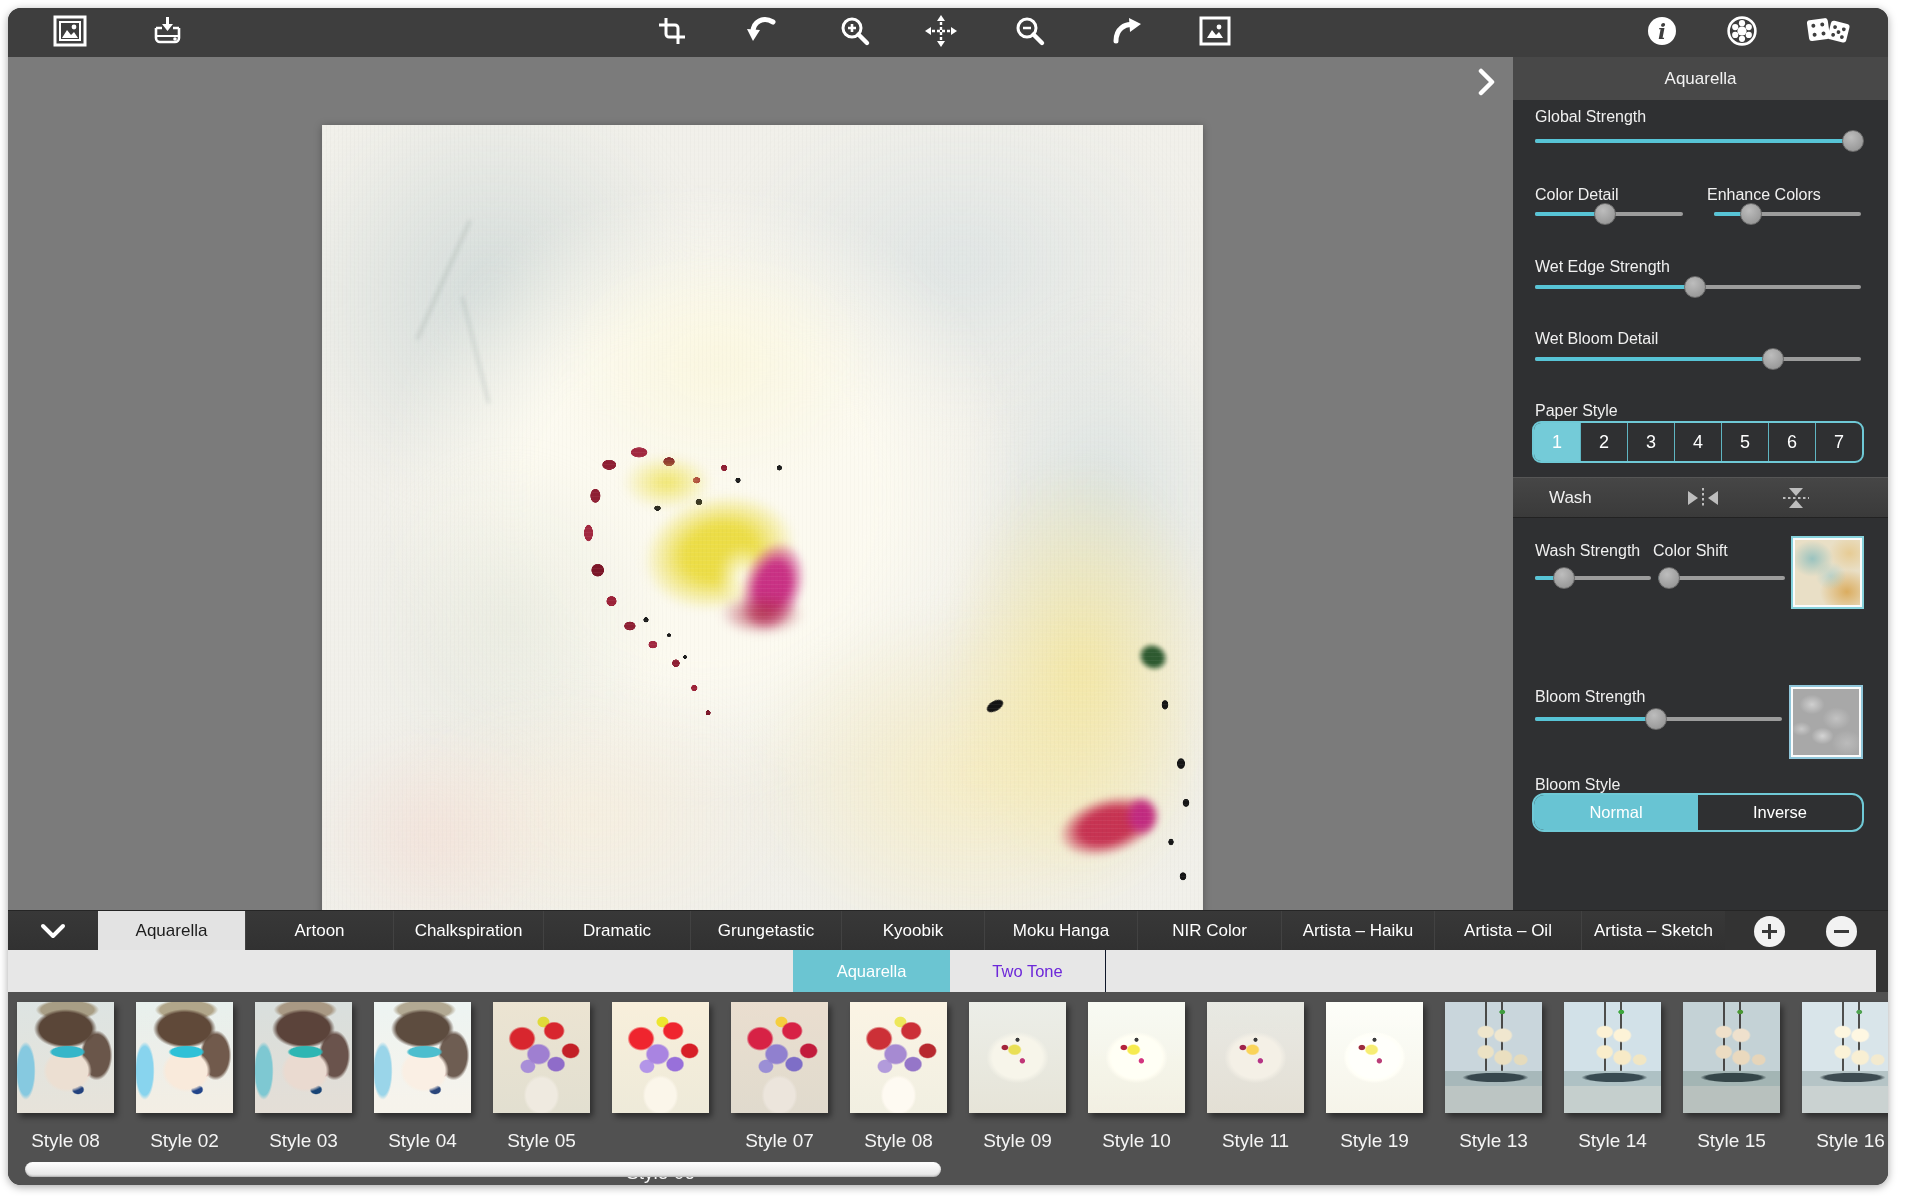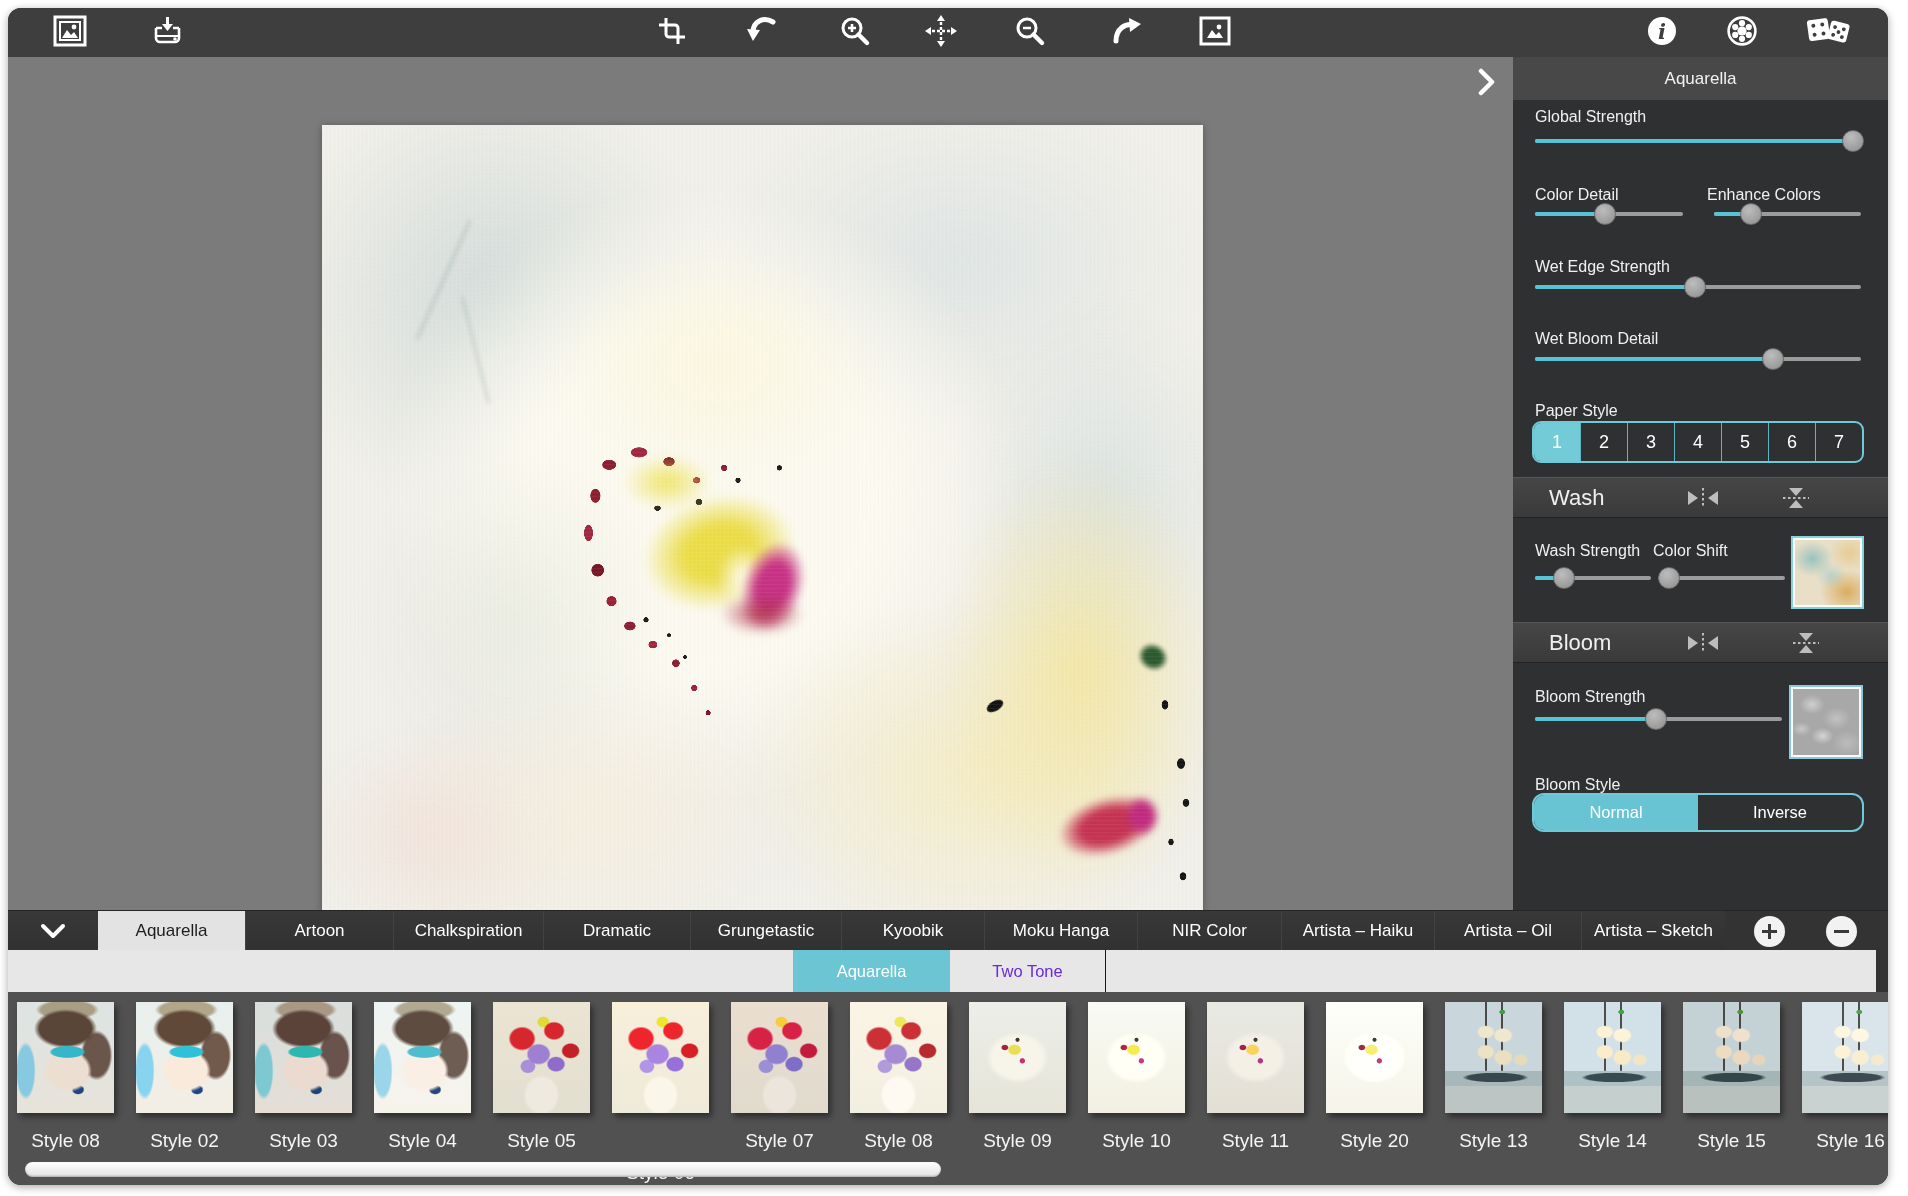--- a/index.html
+++ b/index.html
@@ -26,21 +26,21 @@
   #panelHeader{position:absolute;left:1505px;top:49px;width:375px;height:43px;background:#484848;
        color:#f2f2f2;text-align:center;line-height:43px;font-size:17px;}
   .lbl{position:absolute;color:#f0f0f0;font-size:16px;white-space:nowrap;}
   .slider{position:absolute;height:22px;}
   .slider .track{position:absolute;top:9px;left:0;width:100%;height:4px;border-radius:2px;background:#9c9c9c;}
   .slider .fill{position:absolute;top:9px;left:0;height:4px;border-radius:2px;background:#57c4d6;}
   .slider .knob{position:absolute;top:0;width:22px;height:22px;border-radius:50%;margin-left:-11px;
       background:radial-gradient(circle at 40% 32%,#bdbdbd,#8d8d8d);border:1px solid #6c6c6c;box-sizing:border-box;}
   .secbar{position:absolute;left:1505px;width:375px;height:39px;background:linear-gradient(#464646,#3a3a3a);
       border-top:1px solid #565656;border-bottom:1px solid #222;}
-  .secbar .t{position:absolute;left:36px;top:0;line-height:39px;color:#f0f0f0;font-size:22px;}
+  .secbar .t{position:absolute;left:36px;top:0;line-height:39px;color:#f0f0f0;font-size:17px;}
   #paperGroup{position:absolute;left:1524px;top:413px;width:332px;height:42px;border:2px solid #6fc9d6;
       border-radius:9px;display:flex;overflow:hidden;box-sizing:border-box;}
   .pcell{flex:1;text-align:center;line-height:38px;color:#fff;font-size:18px;border-left:1px solid #5fb5c2;cursor:pointer;}
   .pcell:first-child{border-left:none;}
   .pcell.sel{background:#74cbd8;}
   #bloomSeg{position:absolute;left:1524px;top:785px;width:332px;height:39px;border:2px solid #6fc9d6;
       border-radius:12px;display:flex;overflow:hidden;box-sizing:border-box;}
   .segcell{flex:1;text-align:center;line-height:35px;color:#fff;font-size:16.5px;cursor:pointer;}
   .segcell.sel{background:#68c4d3;}
   .texthumb{position:absolute;border:2px solid #86d2dc;box-shadow:inset 0 0 0 2px #fbfbfb;box-sizing:border-box;}
@@ -365,37 +365,20 @@
     <div class="fill" style="width: 9%;"></div>
     <div class="knob" style="left: 9%;"></div>
   </div>
   <div class="texthumb" style="left:1783px;top:528px;width:73px;height:73px;background:
       radial-gradient(30px 26px at 28% 30%, rgba(140,190,190,.85), transparent 70%),
       radial-gradient(22px 20px at 55% 55%, rgba(150,200,205,.55), transparent 70%),
       radial-gradient(36px 30px at 78% 78%, rgba(215,160,70,.8), transparent 75%),
       radial-gradient(30px 26px at 82% 22%, rgba(230,200,140,.85), transparent 70%),
       #e9dfc6;"></div>
 
-  <div class="secbar" style="top:614px;">
-    <span class="t">Bloom</span>
-    <span class="abs" style="left:172px;top:9px;">
-      <svg width="36" height="22" viewBox="0 0 36 22">
-            <polygon points="3,4 13,11 3,18" fill="#bdbdbd"></polygon>
-            <polygon points="33,4 23,11 33,18" fill="#bdbdbd"></polygon>
-            <line x1="18" y1="1" x2="18" y2="21" stroke="#bdbdbd" stroke-width="2" stroke-dasharray="2.5 2.5"></line>
-          </svg>
-    </span>
-    <span class="abs" style="left:278px;top:8px;">
-      <svg width="30" height="24" viewBox="0 0 30 24">
-            <polygon points="8,2 22,2 15,10 " fill="#bdbdbd"></polygon>
-            <polygon points="8,22 22,22 15,14" fill="#bdbdbd"></polygon>
-            <line x1="2" y1="12" x2="28" y2="12" stroke="#bdbdbd" stroke-width="2" stroke-dasharray="2.5 2.5"></line>
-          </svg>
-    </span>
-  </div>
   <div class="lbl" style="left:1527px;top:680px;">Bloom Strength</div>
   <div class="slider" style="left:1527px;top:700px;width:247px;">
     <div class="track"></div>
     <div class="fill" style="width: 49%;"></div>
     <div class="knob" style="left: 49%;"></div>
   </div>
   <div class="texthumb" style="left:1781px;top:677px;width:74px;height:74px;background:
       radial-gradient(18px 14px at 30% 25%, #cfcfcf, transparent 70%),
       radial-gradient(20px 16px at 65% 45%, #c2c2c2, transparent 70%),
       radial-gradient(16px 12px at 45% 70%, #d4d4d4, transparent 70%),
@@ -469,21 +452,21 @@
   <div class="thlabel" style="left:128px;">Style 02</div>
   <div class="thlabel" style="left:247px;">Style 03</div>
   <div class="thlabel" style="left:366px;">Style 04</div>
   <div class="thlabel" style="left:485px;">Style 05</div>
   <div class="thlabel" style="left:604px;margin-top:32px;">Style 06</div>
   <div class="thlabel" style="left:723px;">Style 07</div>
   <div class="thlabel" style="left:842px;">Style 08</div>
   <div class="thlabel" style="left:961px;">Style 09</div>
   <div class="thlabel" style="left:1080px;text-align:center;">Style 10</div>
   <div class="thlabel" style="left:1199px;">Style 11</div>
-  <div class="thlabel" style="left:1318px;">Style 20</div>
+  <div class="thlabel" style="left:1318px;">Style 19</div>
   <div class="thlabel" style="left:1437px;">Style 13</div>
   <div class="thlabel" style="left:1556px;">Style 14</div>
   <div class="thlabel" style="left:1675px;">Style 15</div>
   <div class="thlabel" style="left:1794px;">Style 16</div>
   <div id="hscroll"></div>
 
 </div>
 </div>
 
 </body></html>

